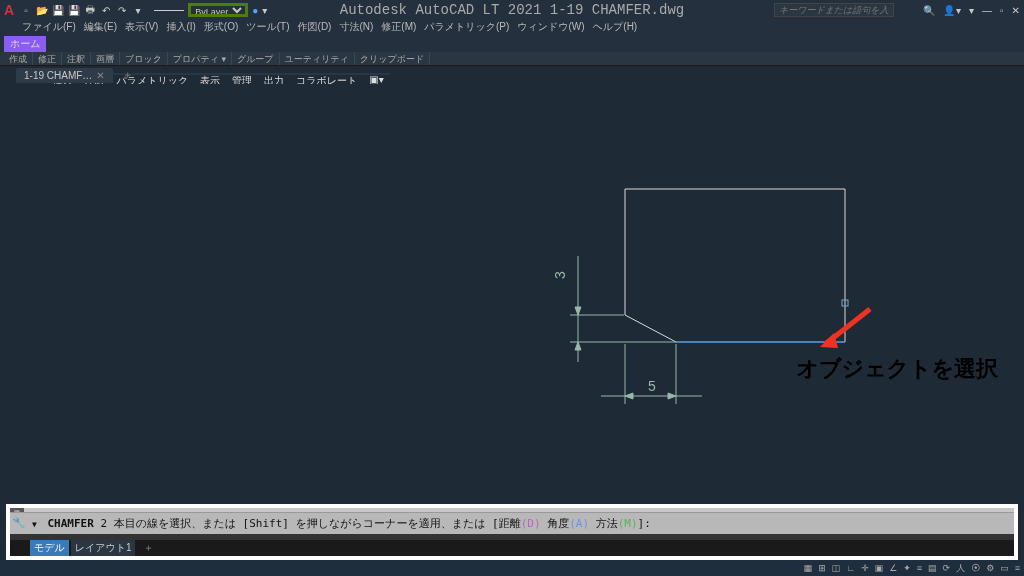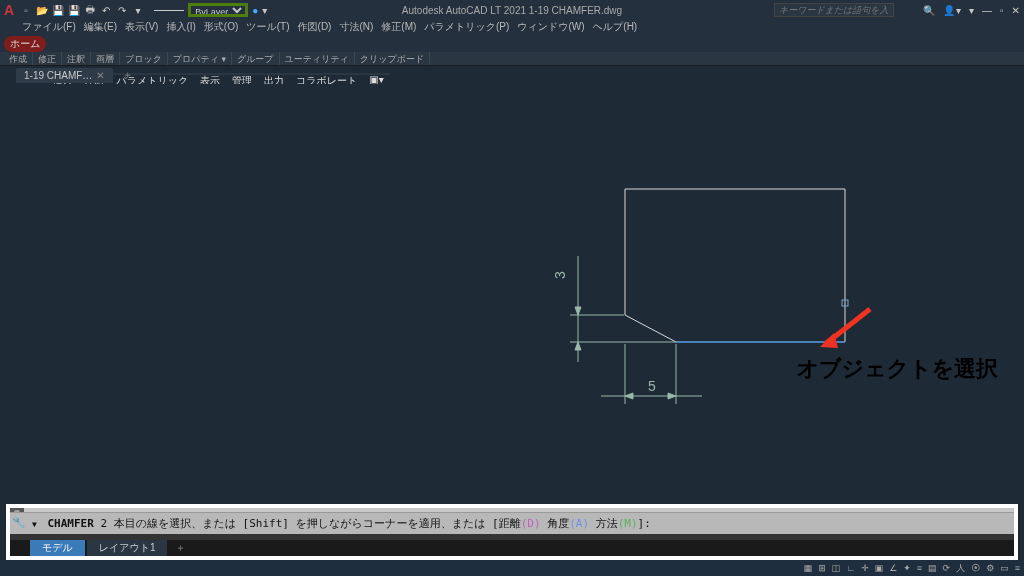--- a/index.html
+++ b/index.html
@@ -6,33 +6,33 @@
 body { font-family: "Meiryo", "MS PGothic", sans-serif; font-size: 10px; background: #1e2a36; color: #c8c8c8; width: 1024px; height: 576px; overflow: hidden; position: relative; }
 
 
 .titlebar { height: 20px; background: #24303d; display: flex; align-items: center; padding: 0 4px; }
 .titlebar .logo { color: #d13438; font-weight: bold; font-size: 14px; margin-right: 6px; }
 .qat { display: flex; gap: 4px; align-items: center; }
 .qat .ico { width: 12px; height: 12px; display: inline-flex; align-items: center; justify-content: center; font-size: 10px; }
 .layer-ctl { margin-left: 10px; display: flex; align-items: center; gap: 4px; }
 .layer-ctl .line { border-top: 1px solid #ccc; width: 30px; }
 .layer-ctl select { background: #24303d; border: 3px solid #4d7c0f; color: #c8c8c8; font-size: 9px; height: 14px; }
-.titlebar .title-center { position: absolute; left: 50%; transform: translateX(-50%); font-size: 10px; color: #aaa; }
+.titlebar .title-center { position: absolute; left: 50%; transform: translateX(-50%); font-size: 14px; color: #aaa; font-family: Liberation Mono, monospace; }
 .titlebar .search { position: absolute; right: 130px; }
 .titlebar .search input { background: #2a3642; border: 1px solid #444; color: #888; font-size: 9px; padding: 1px 4px; width: 120px; font-style: italic; }
 .titlebar .right { position: absolute; right: 4px; display: flex; gap: 8px; align-items: center; font-size: 10px; }
 
 
 .menubar { height: 16px; background: #24303d; display: flex; gap: 4px; padding-left: 20px; font-size: 10px; color: #bbb; }
 .menubar span { padding: 0 2px; }
 
 
 .ribbon-tabs { height: 16px; background: #24303d; display: flex; padding-left: 4px; font-size: 10px; }
 .ribbon-tabs .tab { padding: 1px 6px; background: #2f3b48; color: #ddd; }
-.ribbon-tabs .tab.active { background: #7f1d1d; border-radius: 8px; }
+.ribbon-tabs .tab.active { background: #8b5cf6; }
 .ribbon-tabs .tab:not(.active) { background: #2a3642; margin-top: 37px; }
 
 
 .ribbon { height: 14px; background: #2a3642; display: flex; gap: 0; padding-left: 4px; font-size: 9px; color: #aaa; border-bottom: 1px solid #1a1a1a; }
 .ribbon .panel { padding: 1px 5px; border-right: 1px solid #3a4652; }
 
 
 .filetabs { height: 18px; background: #1e2a36; display: flex; align-items: center; padding-left: 16px; gap: 4px; }
 .filetabs .tab { background: #2f3b48; padding: 2px 8px; font-size: 10px; display: flex; align-items: flex-start; gap: 4px; border-radius: 2px 2px 0 0; }
 .filetabs .tab .close { color: #888; font-size: 10px; }
@@ -53,21 +53,21 @@
 .cmd-input { background: #b8b8b8; color: #111; font-size: 11px; font-family: "Consolas", monospace; padding: 3px 4px 3px 18px; border-top: 1px solid #999; position: relative; }
 .cmd-input .wrench { position: absolute; left: 2px; top: 3px; font-size: 11px; }
 .cmd-input .tri { font-size: 8px; margin: 0 4px; }
 .cmd-input .hl-d { color: #c060c0; }
 .cmd-input .hl-a { color: #7090f0; }
 .cmd-input .hl-m { color: #60b060; }
 .cmd-area-bottom { background: #333; height: 6px; }
 
 
 .model-tabs { height: 16px; background: #1a1a1a; display: flex; align-items: center; padding-left: 20px; gap: 2px; font-size: 10px; }
-.model-tabs .mt { padding: 1px 12px; background: #2a3642; color: #ccc; }
+.model-tabs .mt { padding: 1px 4px; background: #2a3642; color: #ccc; }
 .model-tabs .mt.active { background: #3a7ab8; color: #fff; }
 .model-tabs .plus { color: #888; padding: 0 6px; }
 
 
 .statusbar { position: absolute; bottom: 0; left: 0; right: 0; height: 16px; background: #1f2e3e; display: flex; justify-content: flex-end; align-items: center; padding: 0 4px; gap: 6px; color: #aaa; font-size: 9px; }
 .statusbar .ico { display: inline-block; }
 </style>
 </head>
 <body>
 

